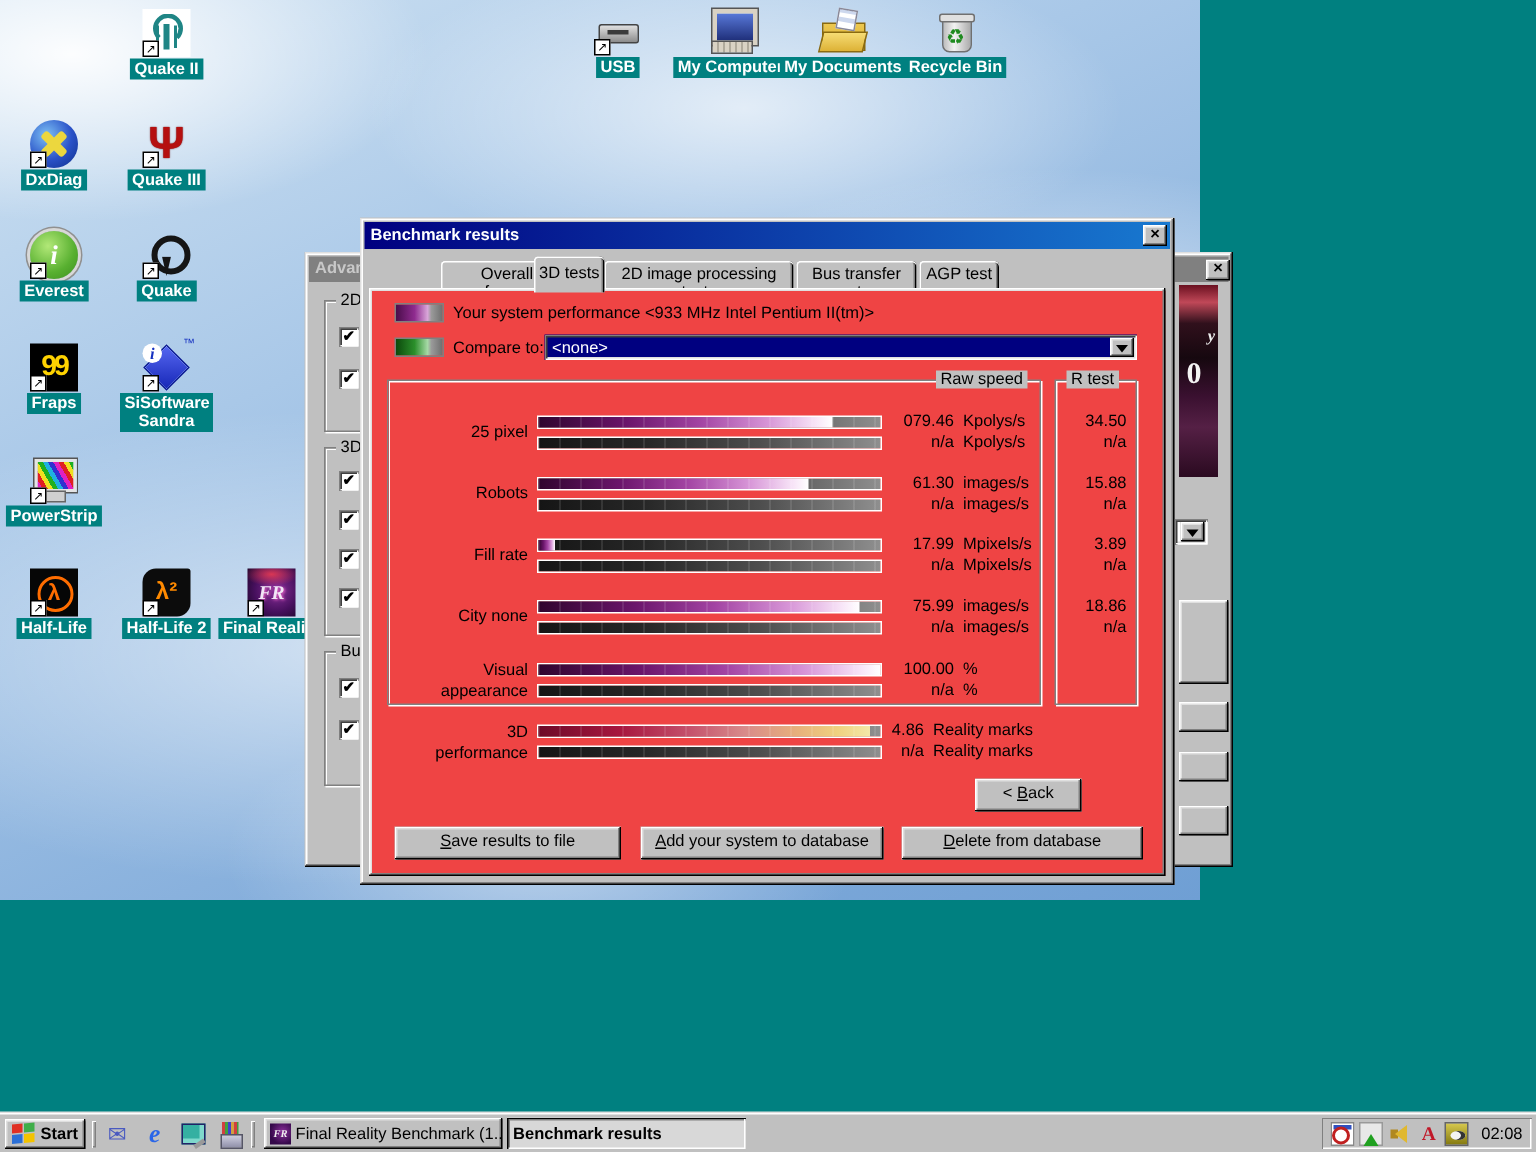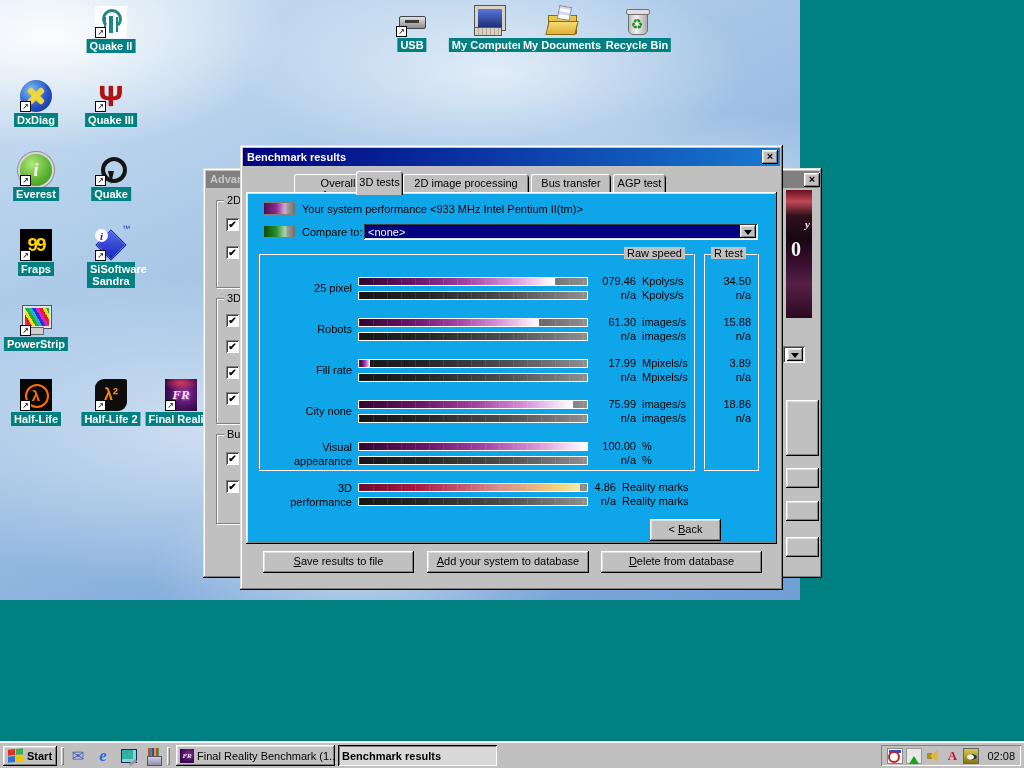--- a/index.html
+++ b/index.html
@@ -20,21 +20,21 @@
   .sunken{box-shadow:inset 1px 1px 0 #808080,inset -1px -1px 0 #fff,inset 2px 2px 0 #404040,inset -2px -2px 0 #dfdfdf;}
   .xbtn{position:absolute;width:16px;height:14px;background:#c0c0c0;box-shadow:inset -1px -1px 0 #000,inset 1px 1px 0 #fff,inset -2px -2px 0 #808080,inset 2px 2px 0 #dfdfdf;
     font-weight:bold;font-size:11px;line-height:13px;text-align:center;}
   .groupbox{position:absolute;border:1px solid #808080;box-shadow:inset 1px 1px 0 #fff,1px 1px 0 #fff;}
   .gb-cap{position:absolute;top:-7px;background:#c0c0c0;padding:0 3px;white-space:nowrap;}
   
   .desk-icon{position:absolute;width:32px;}
   .gfx{width:32px;height:32px;position:relative;}
   .glyph{position:absolute;inset:0;display:flex;align-items:center;justify-content:center;}
   .dlabel{position:absolute;top:33px;left:50%;transform:translateX(-50%);background:#008080;color:#fff;line-height:12px;padding:1px 3px;white-space:nowrap;text-align:center;font-weight:bold;}
-  .dlabel.wrap{white-space:normal;width:48px;}
+  .dlabel.wrap{white-space:normal;width:62px;}
   .sc{position:absolute;left:0;bottom:0;width:11px;height:11px;background:#fff;border:1px solid #000;font-size:8px;line-height:9px;text-align:center;z-index:3;}
   .g-quake2{background:#fff;}
   .g-quake2::before{content:"";position:absolute;left:7px;top:3px;width:14px;height:14px;border:3px solid #1f8585;border-radius:50%;border-bottom-color:transparent;}
   .g-quake2::after{content:"";position:absolute;left:14px;top:10px;width:4px;height:17px;background:#1f8585;box-shadow:-6px 0 0 -1px #1f8585,6px 0 0 -1px #1f8585;}
   .g-dxdiag{background:radial-gradient(circle at 11px 10px,#7cc0f4,#2a52c8 55%,#0f2f88);border-radius:50%;}
   .g-dxdiag::before,.g-dxdiag::after{content:"";position:absolute;left:6px;top:13px;width:20px;height:6px;background:#ecd73e;border-radius:2px;}
   .g-dxdiag::before{transform:rotate(45deg);} .g-dxdiag::after{transform:rotate(-45deg);}
   .g-quake3 .glyph{color:#b51010;font-size:30px;font-weight:bold;text-shadow:0 0 1px #600;}
   .g-everest{background:radial-gradient(circle at 12px 10px,#b2e878,#58b030 60%,#3d8f1e);border-radius:50%;box-shadow:0 0 0 2px #d8d8d8,0 0 0 3px #909090;}
   .g-everest .glyph{color:#fff;font:italic bold 18px "Liberation Serif",serif;}
@@ -75,21 +75,21 @@
   .artwork{position:absolute;left:583px;top:22px;width:26px;height:128px;
     background:linear-gradient(180deg,#6a1020 0%,#c04858 9%,#30101c 20%,#16080f 38%,#3a1030 58%,#552045 74%,#2a0a20 100%);}
   .artwork .ay{position:absolute;right:2px;top:28px;color:#eee;font:italic bold 11px "Liberation Serif",serif;}
   .artwork .a0{position:absolute;left:5px;top:48px;color:#f4f4f4;font:bold 20px "Liberation Serif",serif;}
   
   .dialog{position:absolute;left:240px;top:145px;width:543px;height:445px;z-index:3;}
   .dtitle{position:absolute;left:3px;top:3px;width:537px;height:18px;background:linear-gradient(90deg,#000080,#1879d0);color:#fff;font-weight:bold;padding:3px 0 0 4px;}
   .tab{position:absolute;background:#c0c0c0;text-align:center;padding-top:3px;border-radius:3px 3px 0 0;
     box-shadow:inset 1px 0 0 #fff,inset 0 1px 0 #fff,inset -1px 0 0 #000,inset -2px 0 0 #808080;}
   .tab.active{z-index:6;padding-top:5px;}
-  .page{position:absolute;left:6px;top:47px;width:531px;height:352px;background:#0ea5e9;
+  .page{position:absolute;left:6px;top:47px;width:531px;height:392px;background:#ef4444;
     box-shadow:inset -1px -1px 0 #000,inset 1px 1px 0 #fff,inset -2px -2px 0 #808080,inset 2px 2px 0 #dfdfdf;}
   .swatch{position:absolute;left:17px;width:33px;height:13px;border:1px solid #808080;}
   .sw-sys{background:linear-gradient(90deg,#4a0d4a,#8f2b8f 40%,#d9a6d9 68%,#9a9a9a 76%,#6f6f6f);}
   .sw-cmp{background:linear-gradient(90deg,#0c4a0c,#2b8f2b 40%,#a6d9a6 68%,#9a9a9a 76%,#6f6f6f);}
   .lgtext{position:absolute;left:56px;}
   .combo{position:absolute;left:117px;top:31px;width:395px;height:17px;background:#000080;color:#fff;
     box-shadow:inset 1px 1px 0 #808080,inset -1px -1px 0 #fff,inset 2px 2px 0 #404040,inset -2px -2px 0 #dfdfdf;}
   .combo-val{position:absolute;left:5px;top:3px;}
   .cbtn{position:absolute;right:2px;top:2px;bottom:2px;width:16px;background:#c0c0c0;
     box-shadow:inset -1px -1px 0 #000,inset 1px 1px 0 #fff,inset -2px -2px 0 #808080,inset 2px 2px 0 #dfdfdf;}

